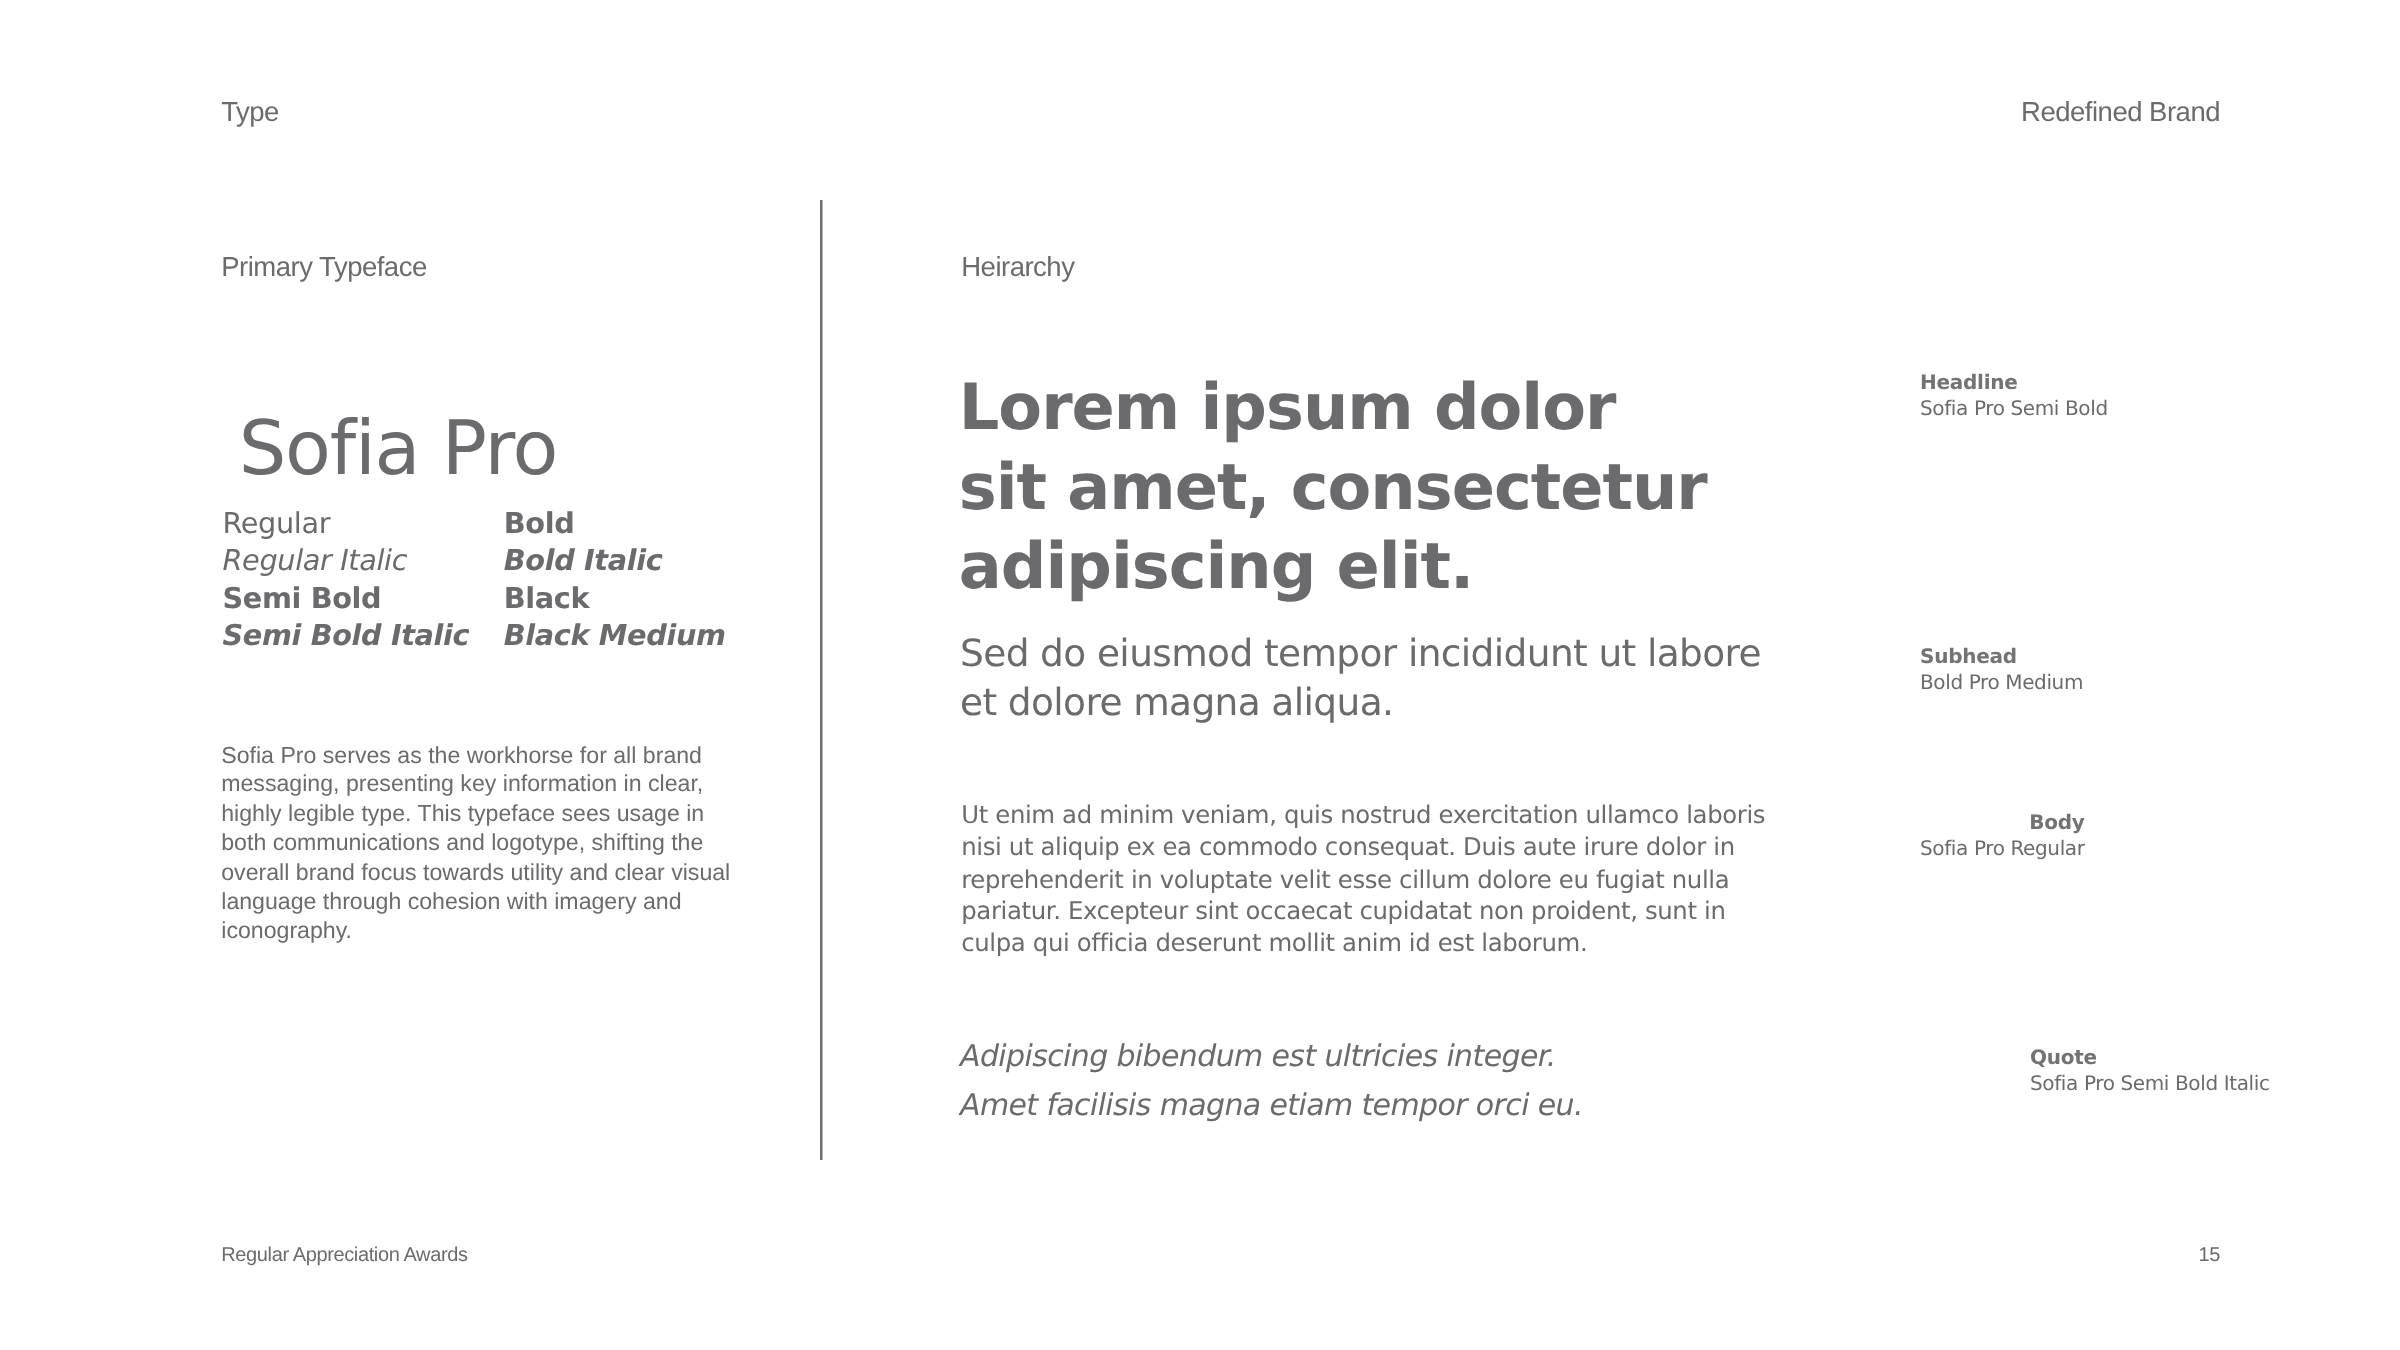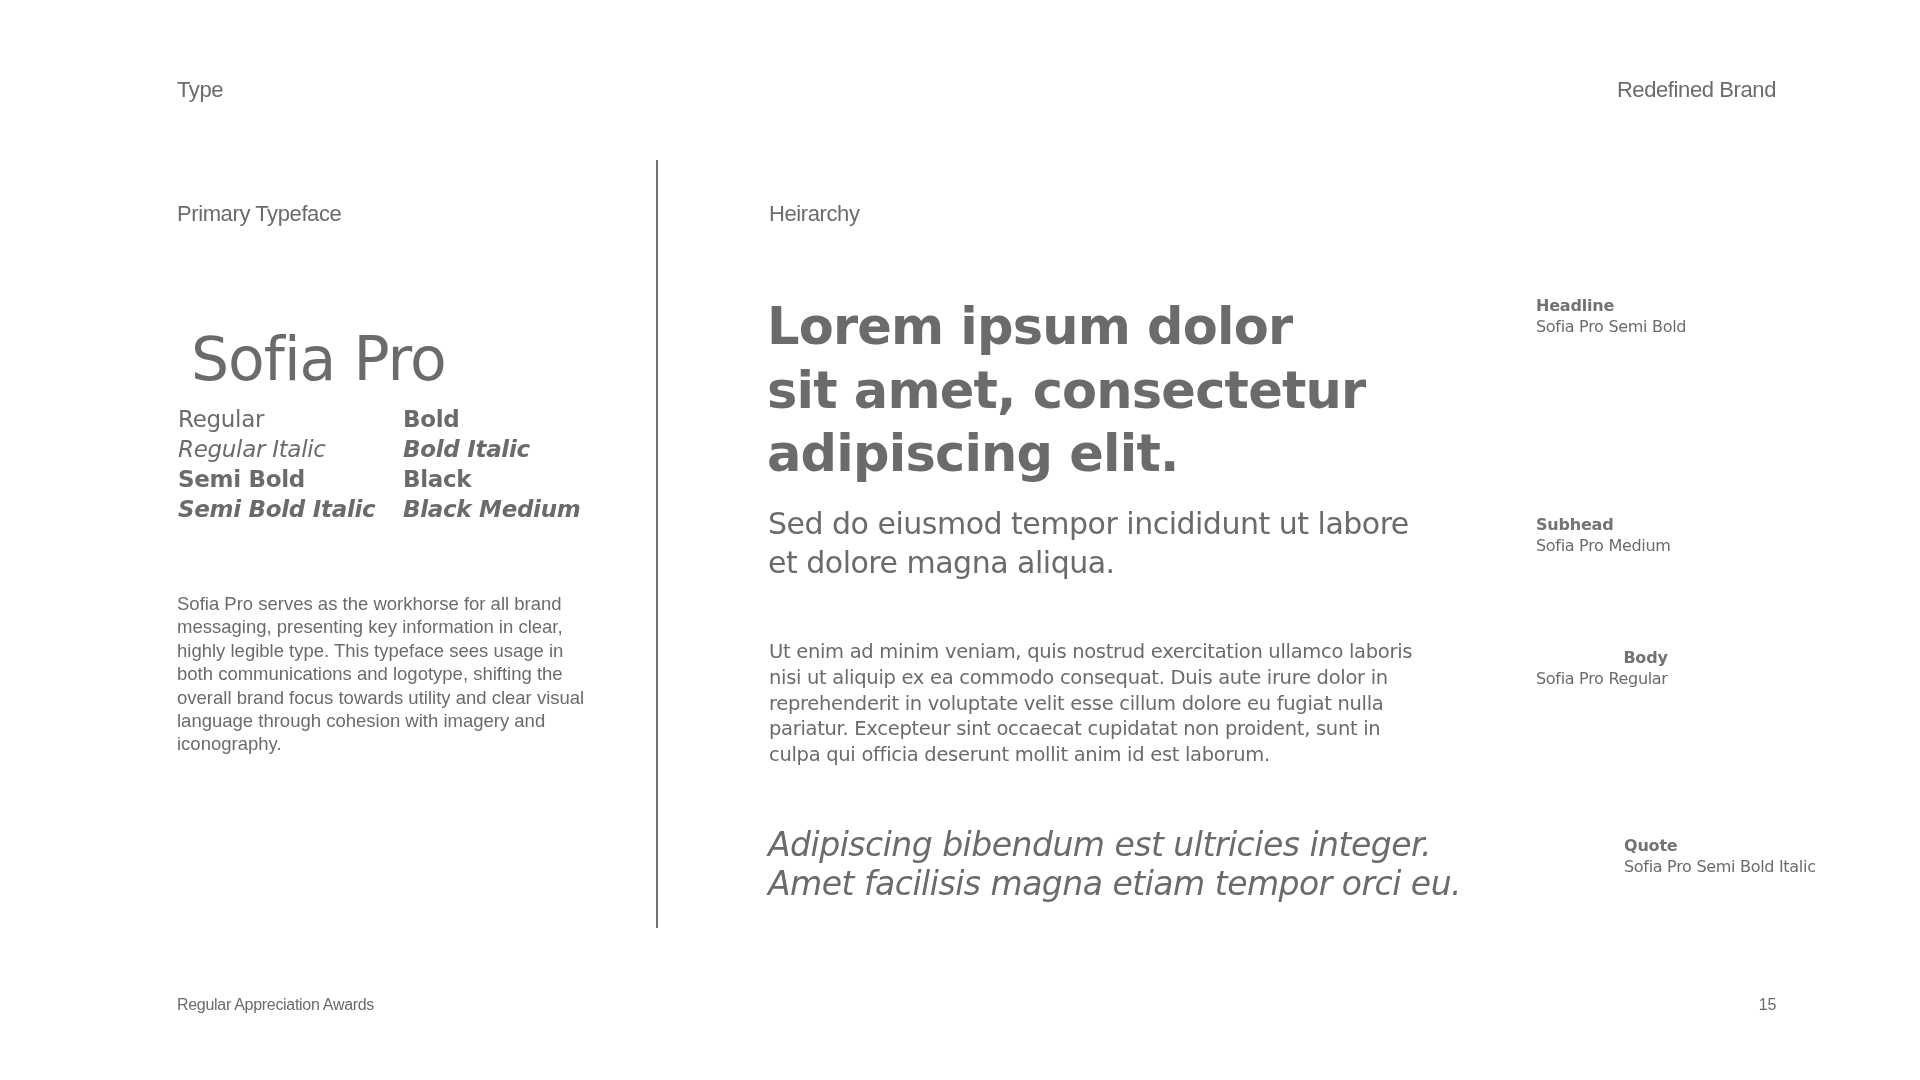--- a/index.html
+++ b/index.html
@@ -102,21 +102,21 @@
       font-size: 19.5px;
       line-height: 25.8px;
       color: #6b6b6e;
       letter-spacing: -0.3px;
       white-space: pre-line;
     }
     .quote {
       font-family: "DejaVu Sans", sans-serif;
       font-weight: 400;
       font-style: italic;
-      font-size: 33px;
+      font-size: 24px;
       line-height: 38.5px;
       color: #6b6b6e;
       letter-spacing: -0.5px;
       white-space: pre-line;
     }
 
     .spec-label {
       font-family: "DejaVu Sans", sans-serif;
       font-weight: 700;
       font-size: 16px;
@@ -173,21 +173,21 @@
 adipiscing elit.</div>
 <div class="abs" style="left:1536px; top:295px;">
   <div class="spec-label">Headline</div>
   <div class="spec-value">Sofia Pro Semi Bold</div>
 </div>
 
 <div class="abs subhead" style="left:768px; top:505px;">Sed do eiusmod tempor incididunt ut labore
 et dolore magna aliqua.</div>
 <div class="abs" style="left:1536px; top:514px;">
   <div class="spec-label">Subhead</div>
-  <div class="spec-value">Sofia Pro Medium</div>
+  <div class="spec-value">Bold Pro Medium</div>
 </div>
 
 <div class="abs body-sample" style="left:769px; top:639px;">Ut enim ad minim veniam, quis nostrud exercitation ullamco laboris
 nisi ut aliquip ex ea commodo consequat. Duis aute irure dolor in
 reprehenderit in voluptate velit esse cillum dolore eu fugiat nulla
 pariatur. Excepteur sint occaecat cupidatat non proident, sunt in
 culpa qui officia deserunt mollit anim id est laborum.</div>
 <div class="abs" style="left:1536px; top:647px;text-align:right;">
   <div class="spec-label">Body</div>
   <div class="spec-value">Sofia Pro Regular</div>

